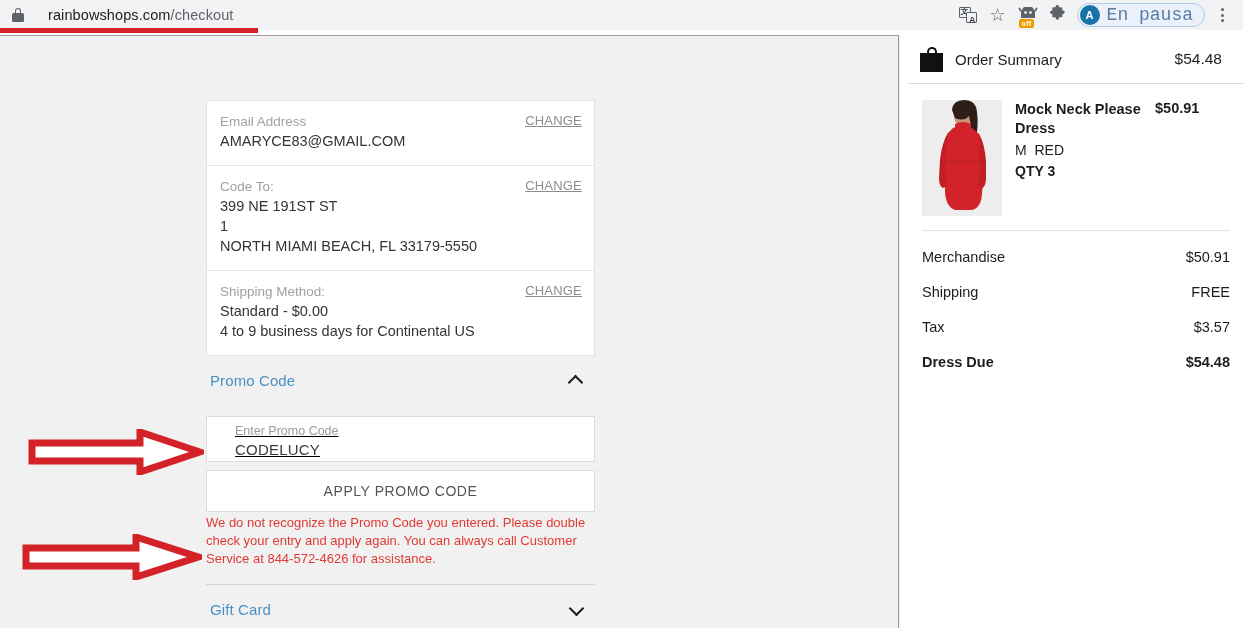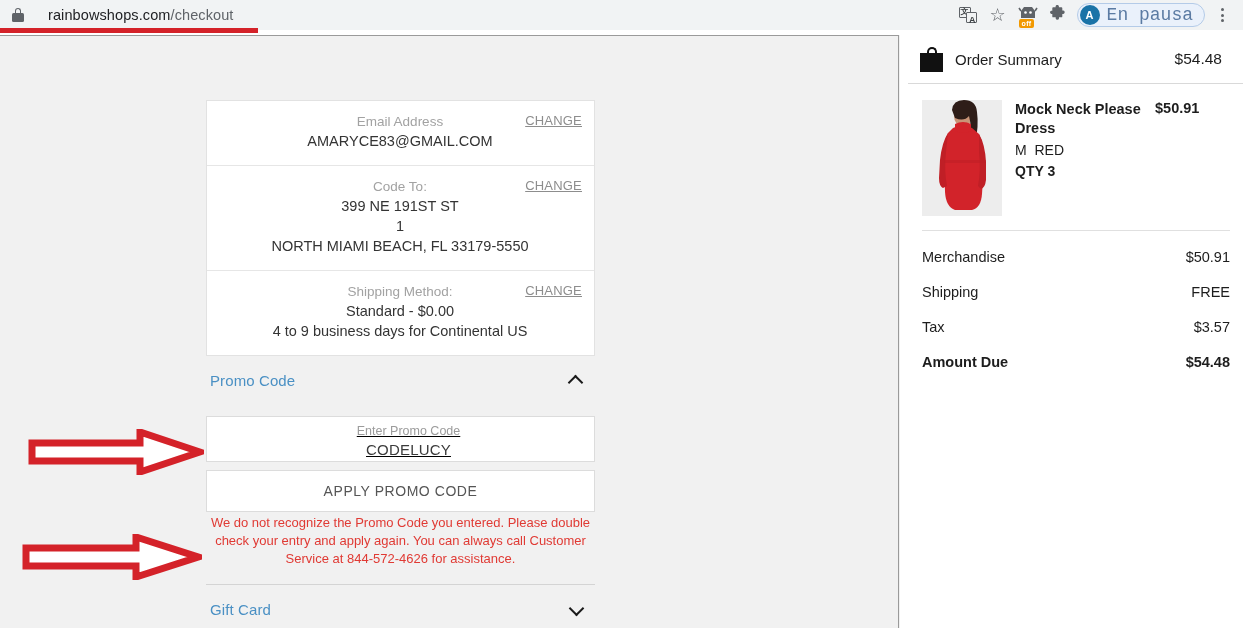--- a/index.html
+++ b/index.html
@@ -95,21 +95,20 @@
   .viewport {
     position: absolute; left: 0; top: 35px; width: 1243px; height: 593px;
     background: #f1f1f1;
   }
   .page-left {
     position: absolute; left: 0; top: 0; width: 899px; height: 593px;
     background: #f1f1f1;
     border-top: 1px solid #9a9a9a;
     border-right: 1px solid #9a9a9a;
     overflow: hidden;
-    text-align: center;
   }
   .scroll-gutter {
     position: absolute; left: 900px; top: 0; width: 8px; height: 593px;
     background: #ffffff;
   }
   .right-panel {
     position: absolute; left: 908px; top: 0; width: 335px; height: 593px;
     background: #ffffff;
   }
 
@@ -388,20 +387,20 @@
         </div>
         <div class="os-row">
           <span class="k">Shipping</span>
           <span class="v">FREE</span>
         </div>
         <div class="os-row">
           <span class="k">Tax</span>
           <span class="v">$3.57</span>
         </div>
         <div class="os-row total">
-          <span class="k">Amount Due</span>
+          <span class="k">Dress Due</span>
           <span class="v">$54.48</span>
         </div>
       </div>
 
     </div>
   </div>
 </div>
 
 </body></html>

